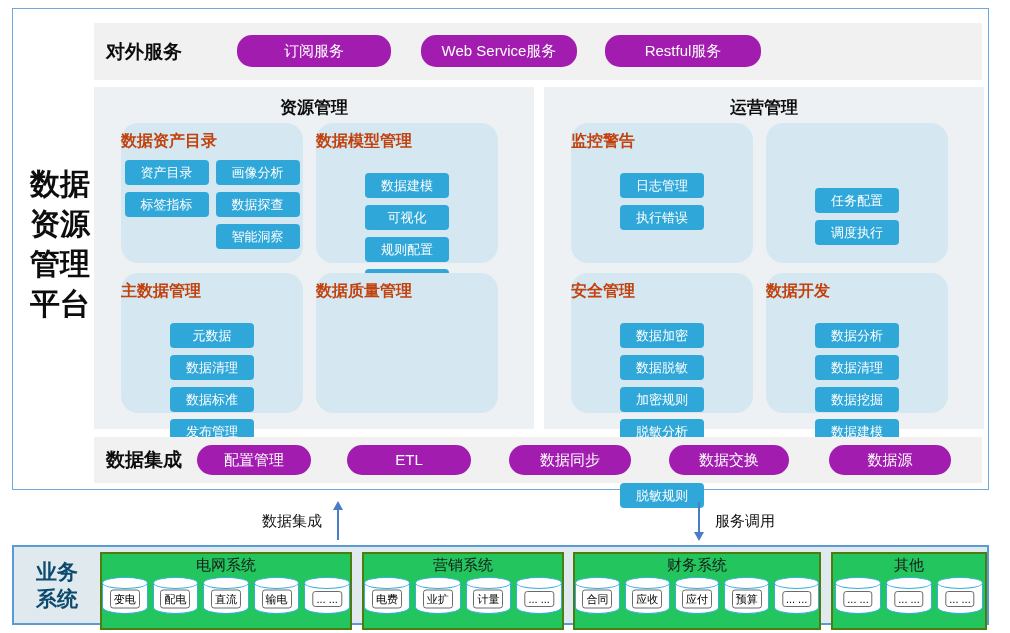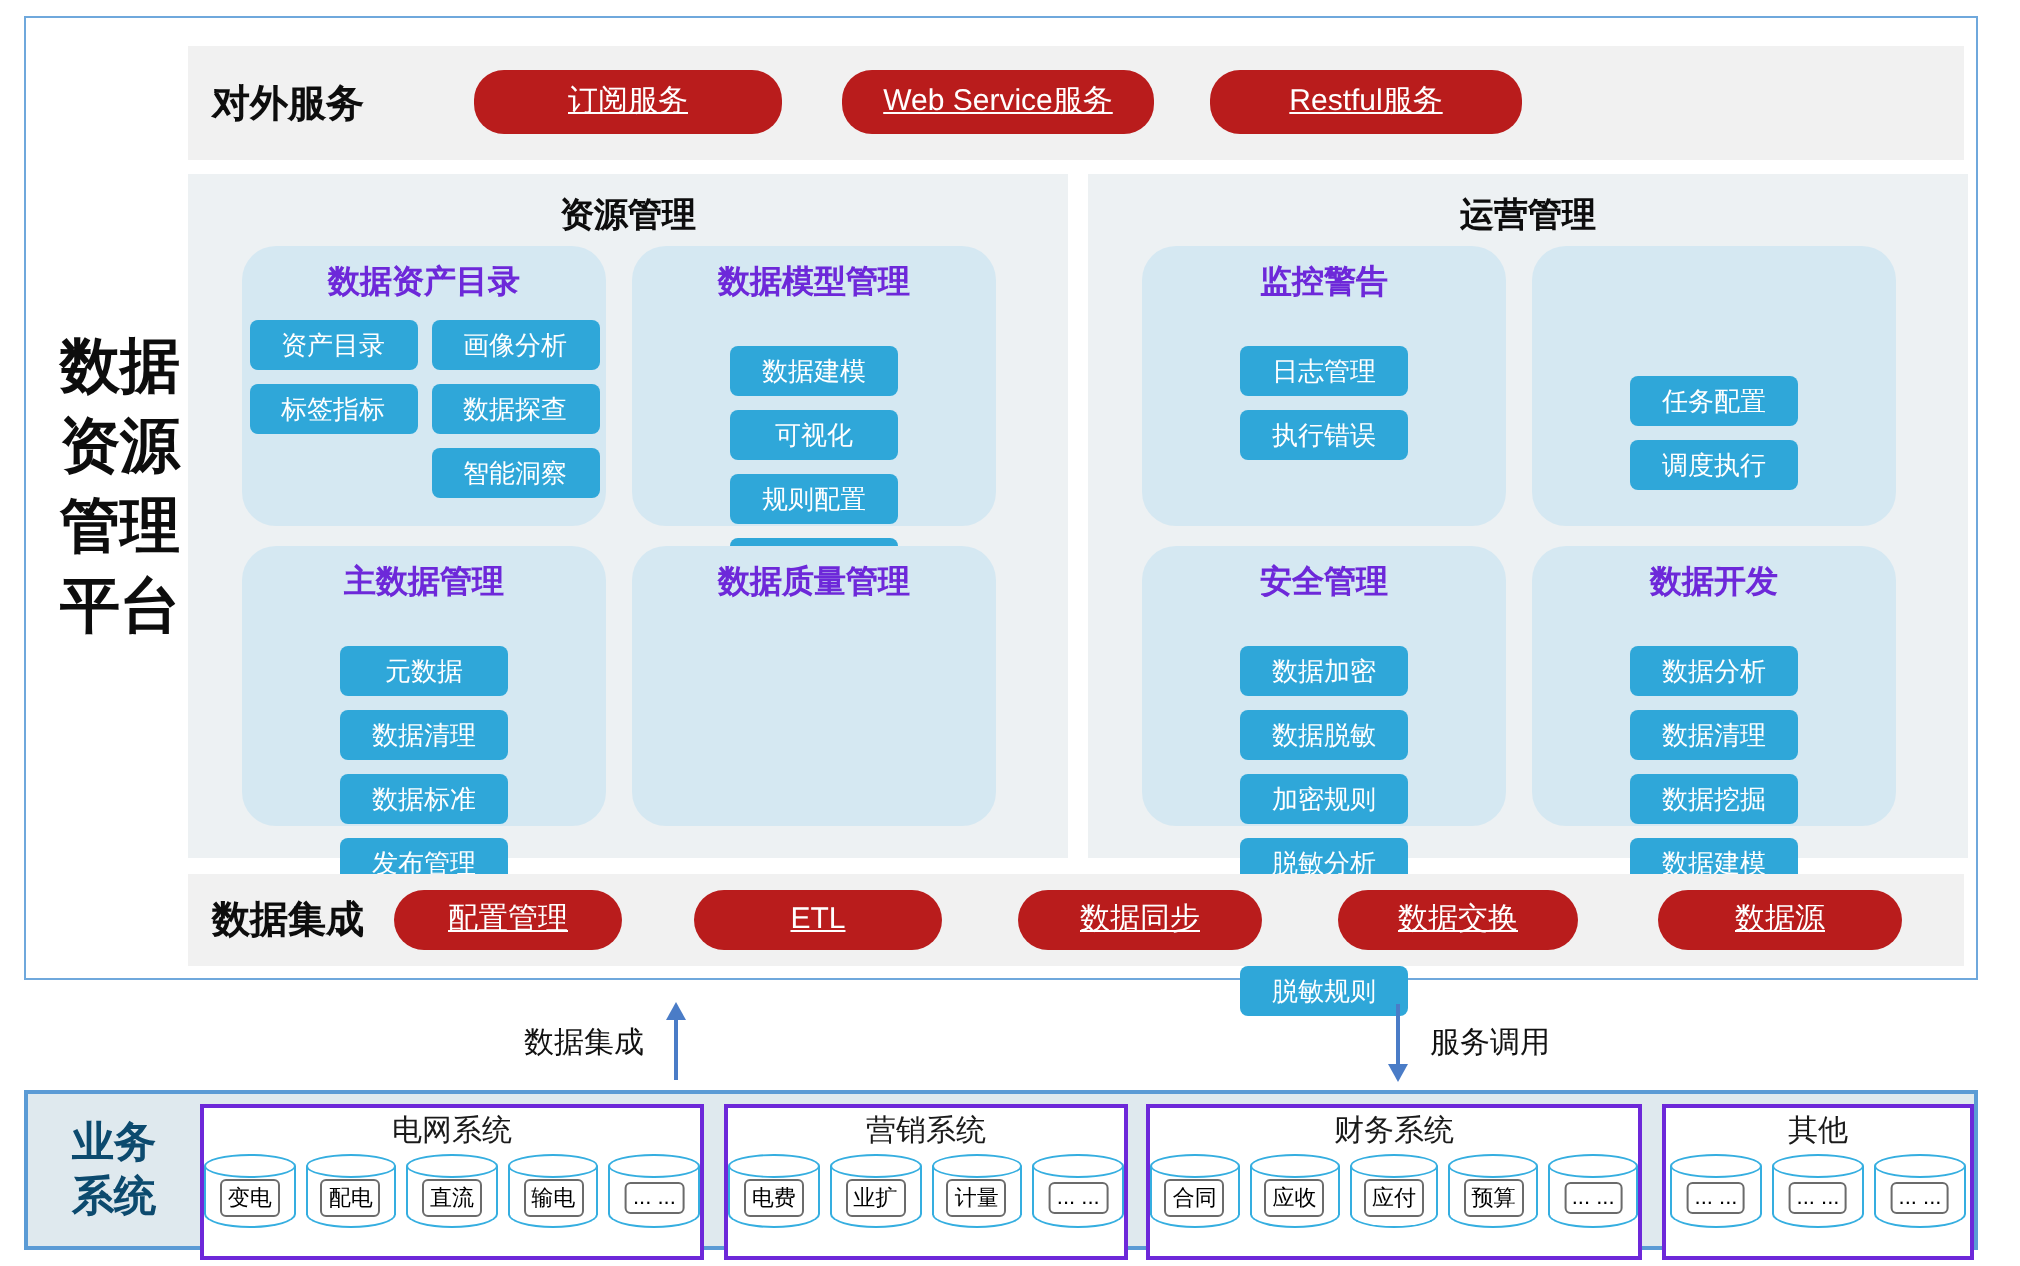--- a/index.html
+++ b/index.html
@@ -12,41 +12,41 @@
   .vlabel{position:absolute;left:16px;top:155px;width:62px;text-align:center;
     font-size:30px;font-weight:bold;line-height:40px;color:#0d0d0d;}
 
   
   .band{position:absolute;left:81px;width:888px;background:#f1f1f1;}
   .band.ext{top:14px;height:57px;}
   .band.integ{top:428px;height:46px;}
   .band-label{position:absolute;left:12px;top:50%;transform:translateY(-50%);
     font-size:19px;font-weight:bold;color:#0d0d0d;}
 
-  .pill{position:absolute;background:#b91c1c;color:#fff;text-align:center;
-    border-radius:15px;font-size:15px;text-decoration:underline;}
+  .pill{position:absolute;background:#a21caf;color:#fff;text-align:center;
+    border-radius:15px;font-size:15px;}
   .band.ext .pill{top:12px;height:32px;line-height:32px;}
   .band.integ .pill{top:8px;height:30px;line-height:30px;font-size:15px;}
   .ext-b0{left:143px;width:154px;} .ext-b1{left:327px;width:156px;}
   .ext-b2{left:511px;width:156px;} .ext-b3{left:699px;width:156px;}
   .int-b0{left:103px;width:114px;} .int-b1{left:253px;width:124px;}
   .int-b2{left:415px;width:122px;} .int-b3{left:575px;width:120px;}
   .int-b4{left:735px;width:122px;}
 
   
   .panel{position:absolute;top:78px;width:440px;height:342px;background:#edf1f3;}
   .panel.left{left:81px;} .panel.right{left:531px;}
   .panel-title{position:absolute;top:9px;left:0;width:100%;text-align:center;
     font-size:17px;font-weight:bold;color:#0d0d0d;}
 
   .card{position:absolute;width:182px;height:140px;background:#d5e8f2;
     border-radius:17px;box-sizing:border-box;padding-top:8px;}
   .c-tl{left:27px;top:36px;} .c-tr{left:222px;top:36px;}
   .c-bl{left:27px;top:186px;} .c-br{left:222px;top:186px;}
-  .card-title{text-align:center;font-size:16px;font-weight:bold;color:#6d28d9;
+  .card-title{text-align:left;font-size:16px;font-weight:bold;color:#c2410c;
     margin-bottom:8px;}
   .btn-grid{display:flex;flex-wrap:wrap;justify-content:center;gap:7px 7px;
     padding:13px 5px;}
   .two-col{display:flex;justify-content:center;gap:7px;}
   .col{display:flex;flex-direction:column;gap:7px;}
   .btn{width:84px;height:25px;line-height:25px;background:#2fa7d9;color:#fff;
     font-size:13px;text-align:center;border-radius:4px;white-space:nowrap;overflow:hidden;}
   .card.no-title{padding-top:52px;}
 
   
@@ -62,22 +62,22 @@
     border-bottom:9px solid #4a7cc7;}
   .arrow.down::before{content:"";position:absolute;left:2px;bottom:-1px;
     border-left:5px solid transparent;border-right:5px solid transparent;
     border-top:9px solid #4a7cc7;}
 
   
   .bizbox{position:absolute;left:12px;top:545px;width:977px;height:80px;
     background:#dfe9ee;border:2px solid #5b9bd5;box-sizing:border-box;}
   .biz-label{position:absolute;left:22px;top:50%;transform:translateY(-50%);
     font-size:21px;font-weight:bold;line-height:27px;text-align:center;color:#0c4a6e;}
-  .group{position:absolute;top:5px;height:78px;background:#ffffff;
-    border:2px solid #6d28d9;box-sizing:border-box;}
+  .group{position:absolute;top:5px;height:78px;background:#22c55e;
+    border:2px solid #4d7c0f;box-sizing:border-box;}
   .g0{left:86px;width:252px;} .g1{left:348px;width:202px;}
   .g2{left:559px;width:248px;} .g3{left:817px;width:156px;}
   .group-title{text-align:center;font-size:15px;color:#1a1a1a;margin-top:2px;}
   .cyl-row{display:flex;justify-content:center;gap:5px;margin-top:2px;}
   .cyl{position:relative;width:46px;height:38px;}
   .cyl-top{position:absolute;left:0;top:0;width:100%;height:12px;background:#fff;
     border:1.4px solid #35aee0;border-radius:50%;box-sizing:border-box;z-index:2;}
   .cyl-body{position:absolute;left:0;top:6px;width:100%;height:31px;background:#fff;
     border:1.4px solid #35aee0;border-top:none;box-sizing:border-box;
     border-radius:0 0 23px 23px / 0 0 7px 7px;z-index:1;}

